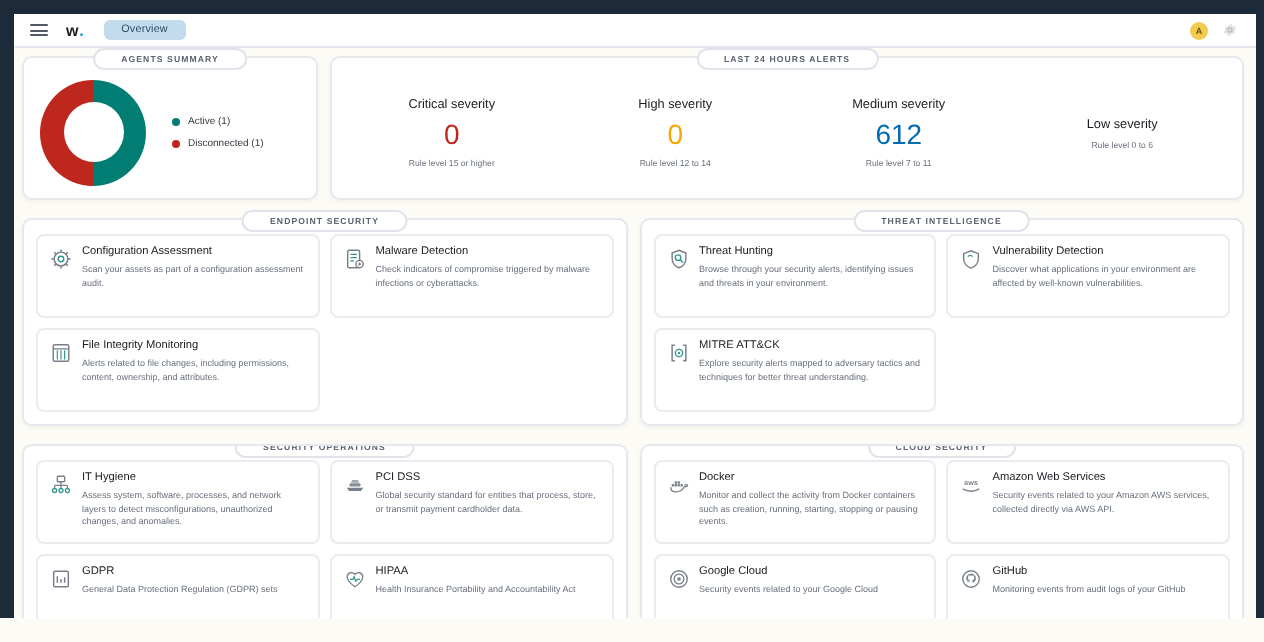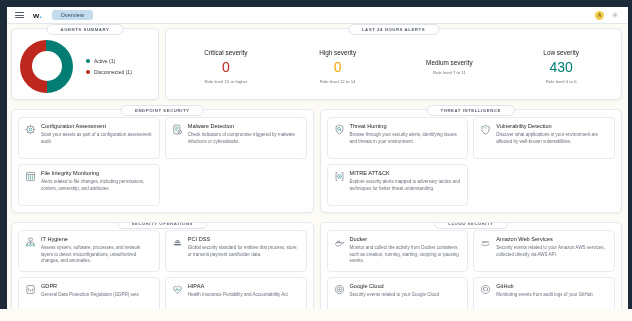--- a/index.html
+++ b/index.html
@@ -159,25 +159,25 @@
             <div class="sev-value" style="color:#bd271e">0</div>
             <div class="sev-sub">Rule level 15 or higher</div>
           </div>
           <div class="sev-cell">
             <div class="sev-label">High severity</div>
             <div class="sev-value" style="color:#f5a700">0</div>
             <div class="sev-sub">Rule level 12 to 14</div>
           </div>
           <div class="sev-cell">
             <div class="sev-label">Medium severity</div>
+            <div class="sev-value" style="color:#006bb4">612</div>
             <div class="sev-sub">Rule level 7 to 11</div>
           </div>
           <div class="sev-cell">
             <div class="sev-label">Low severity</div>
-            <div class="sev-value" style="color:#017d73">430</div>
             <div class="sev-sub">Rule level 0 to 6</div>
           </div>
         </div>
       </div>
     </div>
 
     <div class="row">
 
       <div class="panel half endpoint-panel">
         <div class="panel-title">ENDPOINT SECURITY</div>

